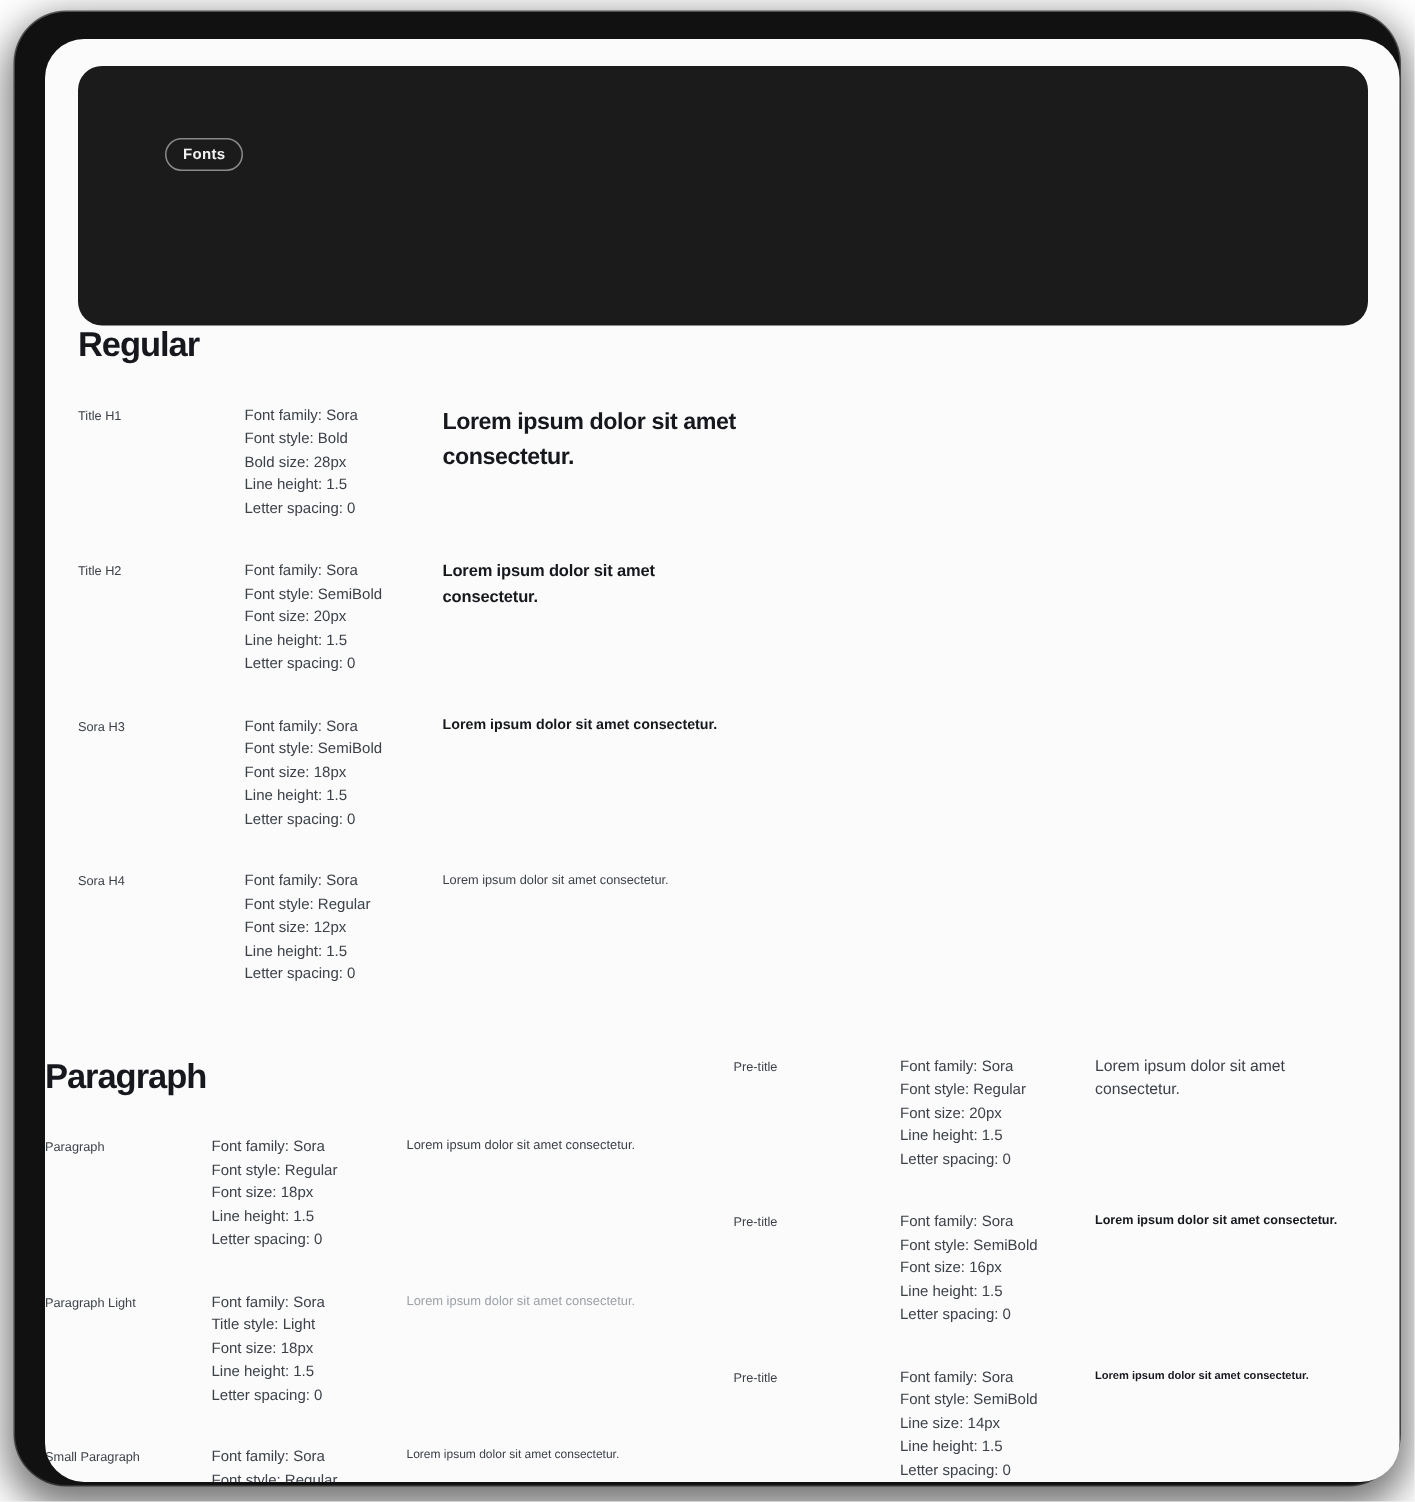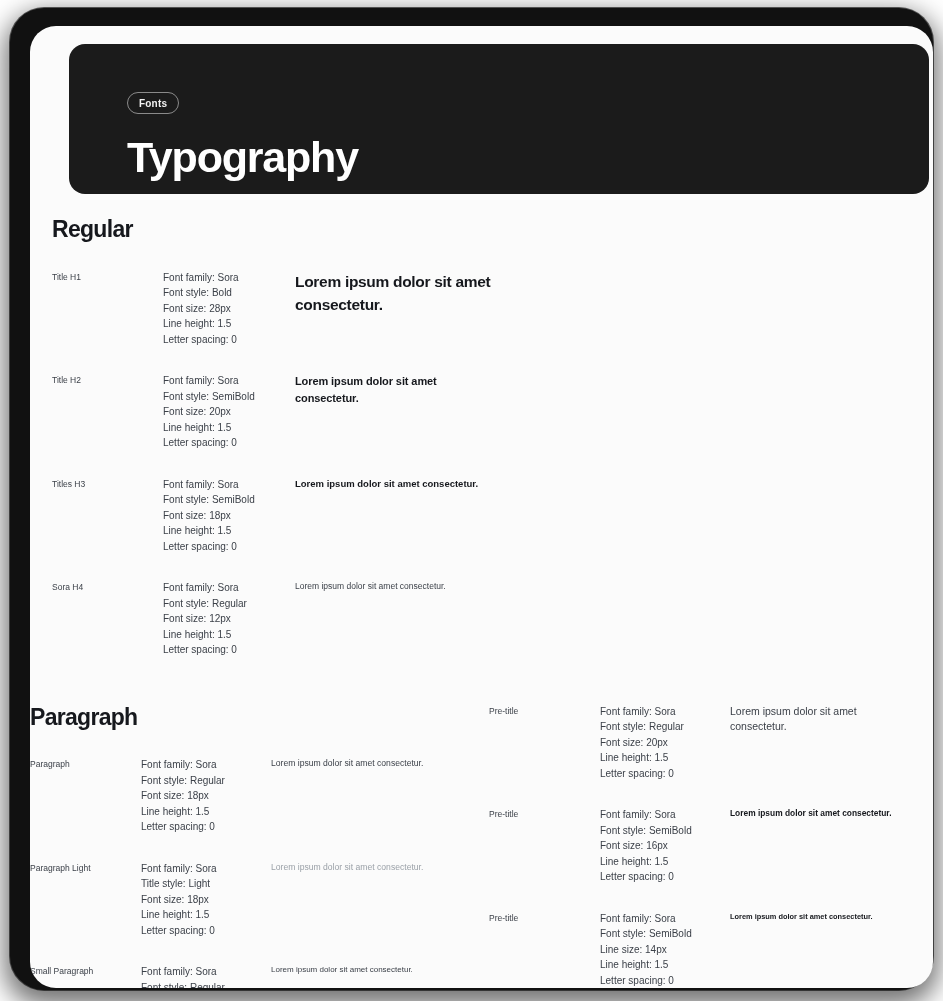--- a/index.html
+++ b/index.html
@@ -41,24 +41,23 @@
     border-radius: 26px;
     overflow: hidden;
   }
 
   
   .hero {
     position: absolute;
     left: 22px;
     top: 18px;
     width: 860px;
-    height: 150px;
+    height: 173px;
     background: #1b1b1b;
     border-radius: 16px;
-    margin-left: 17px;
   }
 
   .hero-badge {
     position: absolute;
     left: 58px;
     top: 48px;
     min-width: 50px;
     height: 22px;
     padding: 0 11px;
     border: 1px solid #8a8a8a;
@@ -198,54 +197,53 @@
   }
 </style>
 </head>
 <body>
 
 <div class="frame">
   <div class="page">
 
     <div class="hero">
       <div class="hero-badge">Fonts</div>
-      <div class="hero-title">Typography</div>
     </div>
 
     <div class="content">
 
       <div class="titles-block">
         <div class="section-heading">Regular</div>
 
         <div class="row">
           <div class="row-label">Title H1</div>
           <div class="row-specs">
             <div>Font family: Sora</div>
             <div>Font style: Bold</div>
-            <div>Font size: 28px</div>
+            <div>Bold size: 28px</div>
             <div>Line height: 1.5</div>
             <div>Letter spacing: 0</div>
           </div>
           <div class="row-sample s-h1">Lorem ipsum dolor sit amet consectetur.</div>
         </div>
 
         <div class="row">
           <div class="row-label">Title H2</div>
           <div class="row-specs">
             <div>Font family: Sora</div>
             <div>Font style: SemiBold</div>
             <div>Font size: 20px</div>
             <div>Line height: 1.5</div>
             <div>Letter spacing: 0</div>
           </div>
           <div class="row-sample s-h2">Lorem ipsum dolor sit amet consectetur.</div>
         </div>
 
         <div class="row">
-          <div class="row-label">Titles H3</div>
+          <div class="row-label">Sora H3</div>
           <div class="row-specs">
             <div>Font family: Sora</div>
             <div>Font style: SemiBold</div>
             <div>Font size: 18px</div>
             <div>Line height: 1.5</div>
             <div>Letter spacing: 0</div>
           </div>
           <div class="row-sample s-h3">Lorem ipsum dolor sit amet consectetur.</div>
         </div>
 

